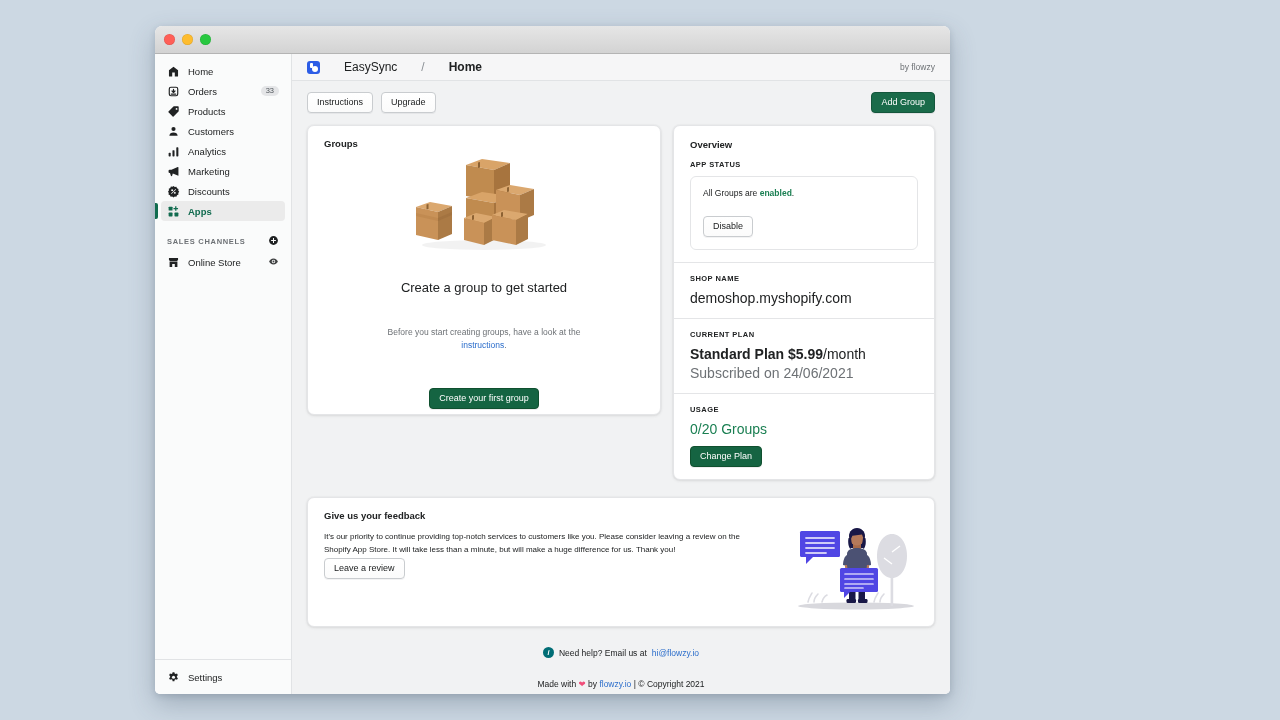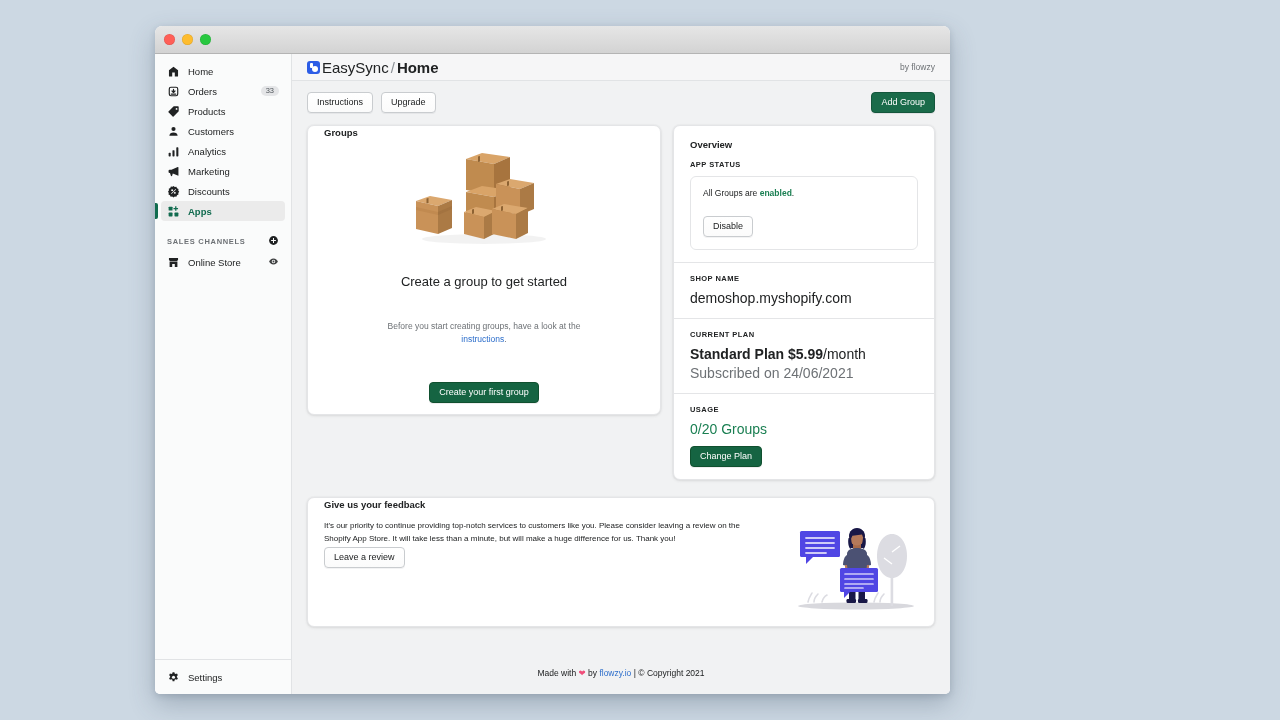--- a/index.html
+++ b/index.html
@@ -89,21 +89,21 @@
   
   .main { flex: 1; background: #f1f2f3; display: flex; flex-direction: column; min-width:0; }
 
   .app-topbar {
     height: 27px;
     background: #f6f6f7;
     border-bottom: 1px solid #e1e3e5;
     display: flex; align-items: center;
     padding: 0 15px;
   }
-  .brand { display:flex; align-items:center; gap:2px; font-size:15px; color:#202223; }
+  .brand { display:flex; align-items:center; gap:24px; font-size:12px; color:#202223; }
   .logo-sq {
     width: 13px; height: 13px; border-radius: 3px;
     background: #2c5ce6;
     position: relative; flex-shrink: 0;
   }
   .logo-sq::after {
     content:""; position:absolute; right:2px; bottom:2px;
     width:6px; height:6px; border-radius:50%; background:#fff;
   }
   .logo-sq::before {
@@ -146,21 +146,21 @@
     display: flex; gap: 12px; align-items: flex-start;
   }
   .card {
     background: #fff;
     border: 1px solid #e4e5e7;
     border-radius: 7px;
     box-shadow: 0 0 0 1px rgba(63,63,68,.02), 0 1px 3px rgba(63,63,68,.12);
   }
   .card-title {
     font-size: 9.5px; font-weight: 700; color: #202223;
-    padding: 1px 16px 0 16px;
+    padding: 12px 16px 0 16px;
   }
 
   
   .groups-card { flex: 1; min-width: 0; height: 290px; display:flex; flex-direction:column; }
   .empty-state {
     flex: 1;
     display: flex; flex-direction: column;
     align-items: center; justify-content: center;
     padding-bottom: 6px;
     gap: 23px;
@@ -521,20 +521,25 @@
           <g stroke="#cfcbf7" stroke-width="1.7" stroke-linecap="round">
             <path d="M53 52h28"></path>
               <path d="M53 57h28"></path>
               <path d="M53 62h28"></path>
               <path d="M53 66h18"></path>
           </g>
         </svg>
       </div>
 
       <div class="footer">
+        <div class="help-row">
+          <span class="info-ico">i</span>
+          <span>Need help? Email us at </span>
+            <a class="link" href="#">hi@flowzy.io</a>
+        </div>
         <div class="copyright">
           <span>Made with </span><span class="heart">❤</span><span> by </span><a class="link" href="#">flowzy.io</a><span> | © Copyright 2021</span>
         </div>
       </div>
 
     </div>
   </div>
 </div>
 
 </body></html>

